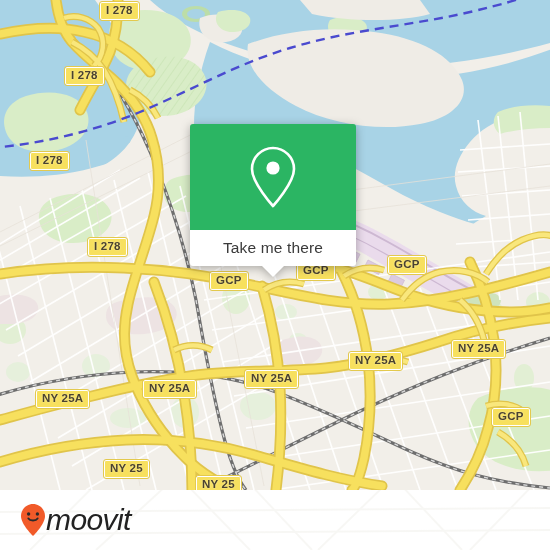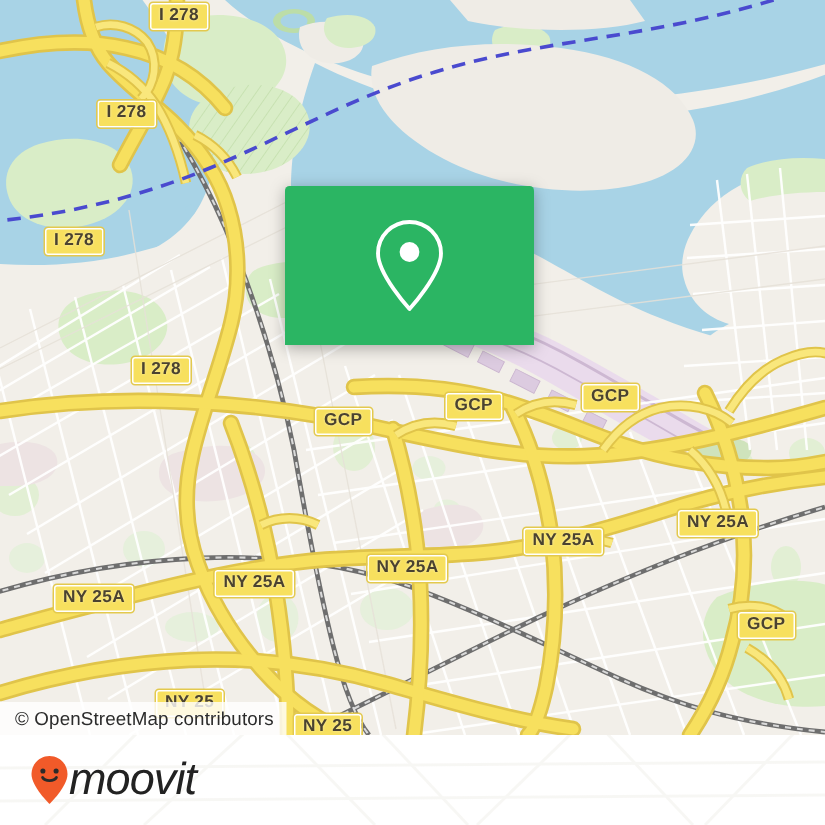--- a/index.html
+++ b/index.html
@@ -428,31 +428,32 @@
         <div style="position: absolute; left: 492px; top: 408px; background: rgb(247, 224, 94); border: 1.5px solid rgb(255, 255, 255); outline: rgb(227, 201, 78) solid 1px; border-radius: 2px; padding: 1px 5px 2px; font-family: &quot;Liberation Sans&quot;, sans-serif; font-size: 11.5px; font-weight: 700; color: rgb(74, 66, 48); letter-spacing: 0.2px; line-height: 13px; white-space: nowrap; text-shadow: rgba(255, 255, 255, 0.5) 0px 0px 2px;">GCP</div>
         <div style="position: absolute; left: 452px; top: 340px; background: rgb(247, 224, 94); border: 1.5px solid rgb(255, 255, 255); outline: rgb(227, 201, 78) solid 1px; border-radius: 2px; padding: 1px 5px 2px; font-family: &quot;Liberation Sans&quot;, sans-serif; font-size: 11.5px; font-weight: 700; color: rgb(74, 66, 48); letter-spacing: 0.2px; line-height: 13px; white-space: nowrap; text-shadow: rgba(255, 255, 255, 0.5) 0px 0px 2px;">NY 25A</div>
         <div style="position: absolute; left: 349px; top: 352px; background: rgb(247, 224, 94); border: 1.5px solid rgb(255, 255, 255); outline: rgb(227, 201, 78) solid 1px; border-radius: 2px; padding: 1px 5px 2px; font-family: &quot;Liberation Sans&quot;, sans-serif; font-size: 11.5px; font-weight: 700; color: rgb(74, 66, 48); letter-spacing: 0.2px; line-height: 13px; white-space: nowrap; text-shadow: rgba(255, 255, 255, 0.5) 0px 0px 2px;">NY 25A</div>
         <div style="position: absolute; left: 245px; top: 370px; background: rgb(247, 224, 94); border: 1.5px solid rgb(255, 255, 255); outline: rgb(227, 201, 78) solid 1px; border-radius: 2px; padding: 1px 5px 2px; font-family: &quot;Liberation Sans&quot;, sans-serif; font-size: 11.5px; font-weight: 700; color: rgb(74, 66, 48); letter-spacing: 0.2px; line-height: 13px; white-space: nowrap; text-shadow: rgba(255, 255, 255, 0.5) 0px 0px 2px;">NY 25A</div>
         <div style="position: absolute; left: 143px; top: 380px; background: rgb(247, 224, 94); border: 1.5px solid rgb(255, 255, 255); outline: rgb(227, 201, 78) solid 1px; border-radius: 2px; padding: 1px 5px 2px; font-family: &quot;Liberation Sans&quot;, sans-serif; font-size: 11.5px; font-weight: 700; color: rgb(74, 66, 48); letter-spacing: 0.2px; line-height: 13px; white-space: nowrap; text-shadow: rgba(255, 255, 255, 0.5) 0px 0px 2px;">NY 25A</div>
         <div style="position: absolute; left: 36px; top: 390px; background: rgb(247, 224, 94); border: 1.5px solid rgb(255, 255, 255); outline: rgb(227, 201, 78) solid 1px; border-radius: 2px; padding: 1px 5px 2px; font-family: &quot;Liberation Sans&quot;, sans-serif; font-size: 11.5px; font-weight: 700; color: rgb(74, 66, 48); letter-spacing: 0.2px; line-height: 13px; white-space: nowrap; text-shadow: rgba(255, 255, 255, 0.5) 0px 0px 2px;">NY 25A</div>
         <div style="position: absolute; left: 104px; top: 460px; background: rgb(247, 224, 94); border: 1.5px solid rgb(255, 255, 255); outline: rgb(227, 201, 78) solid 1px; border-radius: 2px; padding: 1px 5px 2px; font-family: &quot;Liberation Sans&quot;, sans-serif; font-size: 11.5px; font-weight: 700; color: rgb(74, 66, 48); letter-spacing: 0.2px; line-height: 13px; white-space: nowrap; text-shadow: rgba(255, 255, 255, 0.5) 0px 0px 2px;">NY 25</div>
         <div style="position: absolute; left: 196px; top: 476px; background: rgb(247, 224, 94); border: 1.5px solid rgb(255, 255, 255); outline: rgb(227, 201, 78) solid 1px; border-radius: 2px; padding: 1px 5px 2px; font-family: &quot;Liberation Sans&quot;, sans-serif; font-size: 11.5px; font-weight: 700; color: rgb(74, 66, 48); letter-spacing: 0.2px; line-height: 13px; white-space: nowrap; text-shadow: rgba(255, 255, 255, 0.5) 0px 0px 2px;">NY 25</div>
       </div>
 
-    <div id="attribution">
-      <span>© OpenStreetMap contributors</span>
-    </div>
   </div>
 
   <div id="popup">
     <div id="popup-head">
       <svg width="52" height="64" viewBox="0 0 52 64">
         <path d="M26 3 C14.4 3 5 12.4 5 24 C5 38 26 61 26 61 C26 61 47 38 47 24 C47 12.4 37.6 3 26 3 Z" fill="none" stroke="#ffffff" stroke-width="2.6" stroke-linejoin="round"></path>
         <circle cx="26" cy="23" r="6.6" fill="#ffffff"></circle>
       </svg>
+    </div>
+    <div id="popup-foot">
+      <span id="popup-foot-label">Take me there</span>
+      <div id="popup-tail"></div>
     </div>
   </div>
 
   <div id="footer">
     <svg id="footer-watermark" width="550" height="60" viewBox="0 0 550 60">
       <g stroke="#E8E5DE" stroke-width="2" fill="none">
         <path d="M30,60 L96,-6"></path>
           <path d="M96,60 L168,-6"></path>
         <path d="M186,-6 L250,60"></path>
           <path d="M250,-6 L312,60"></path>

